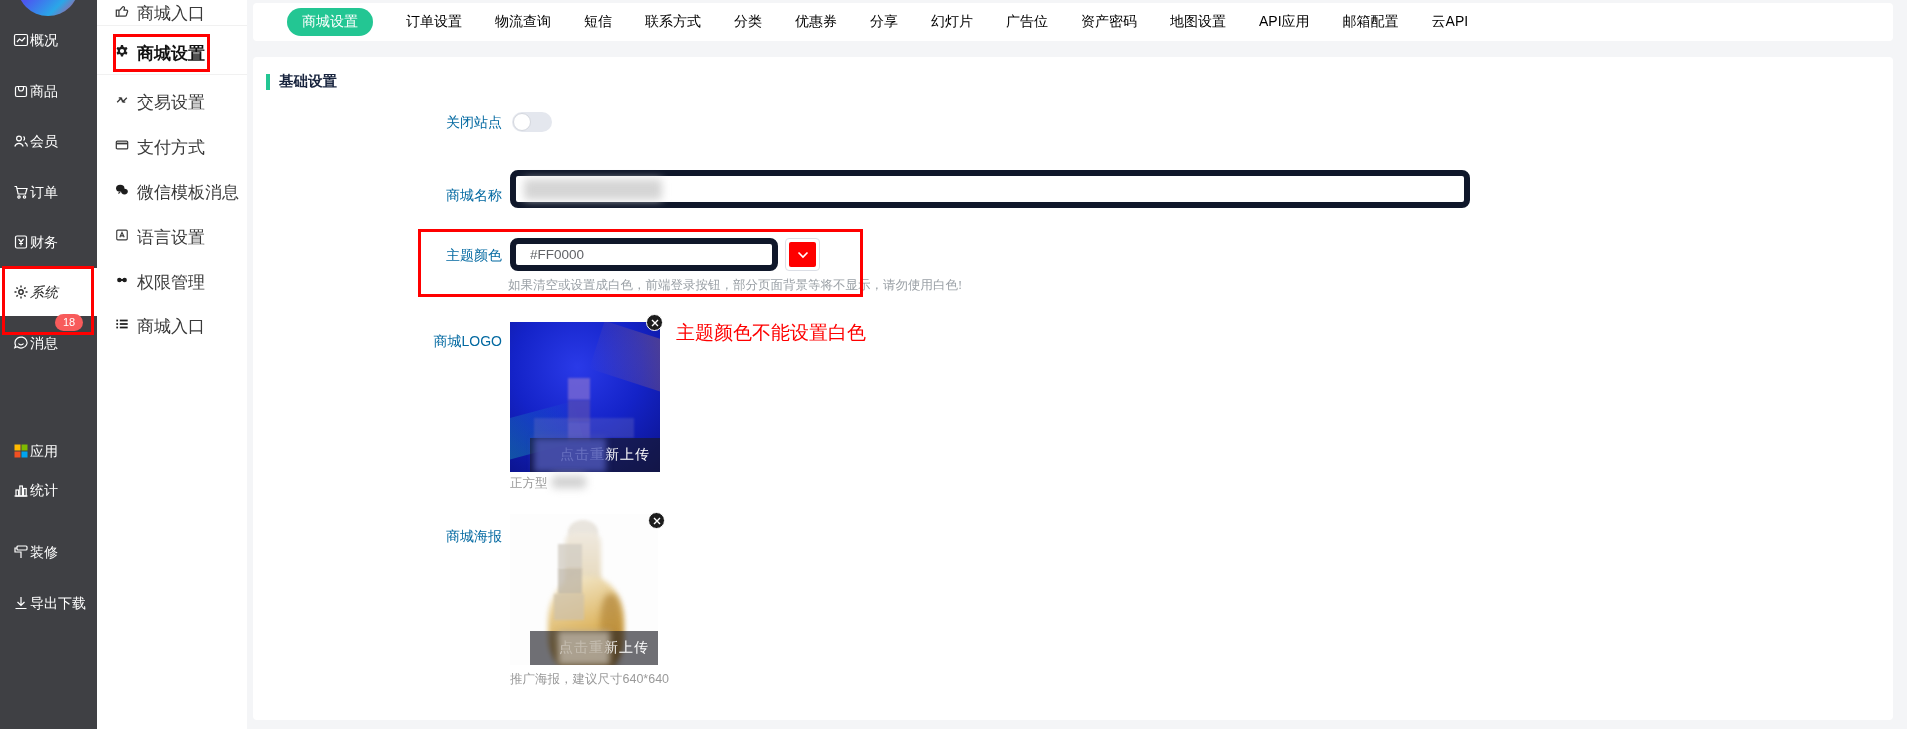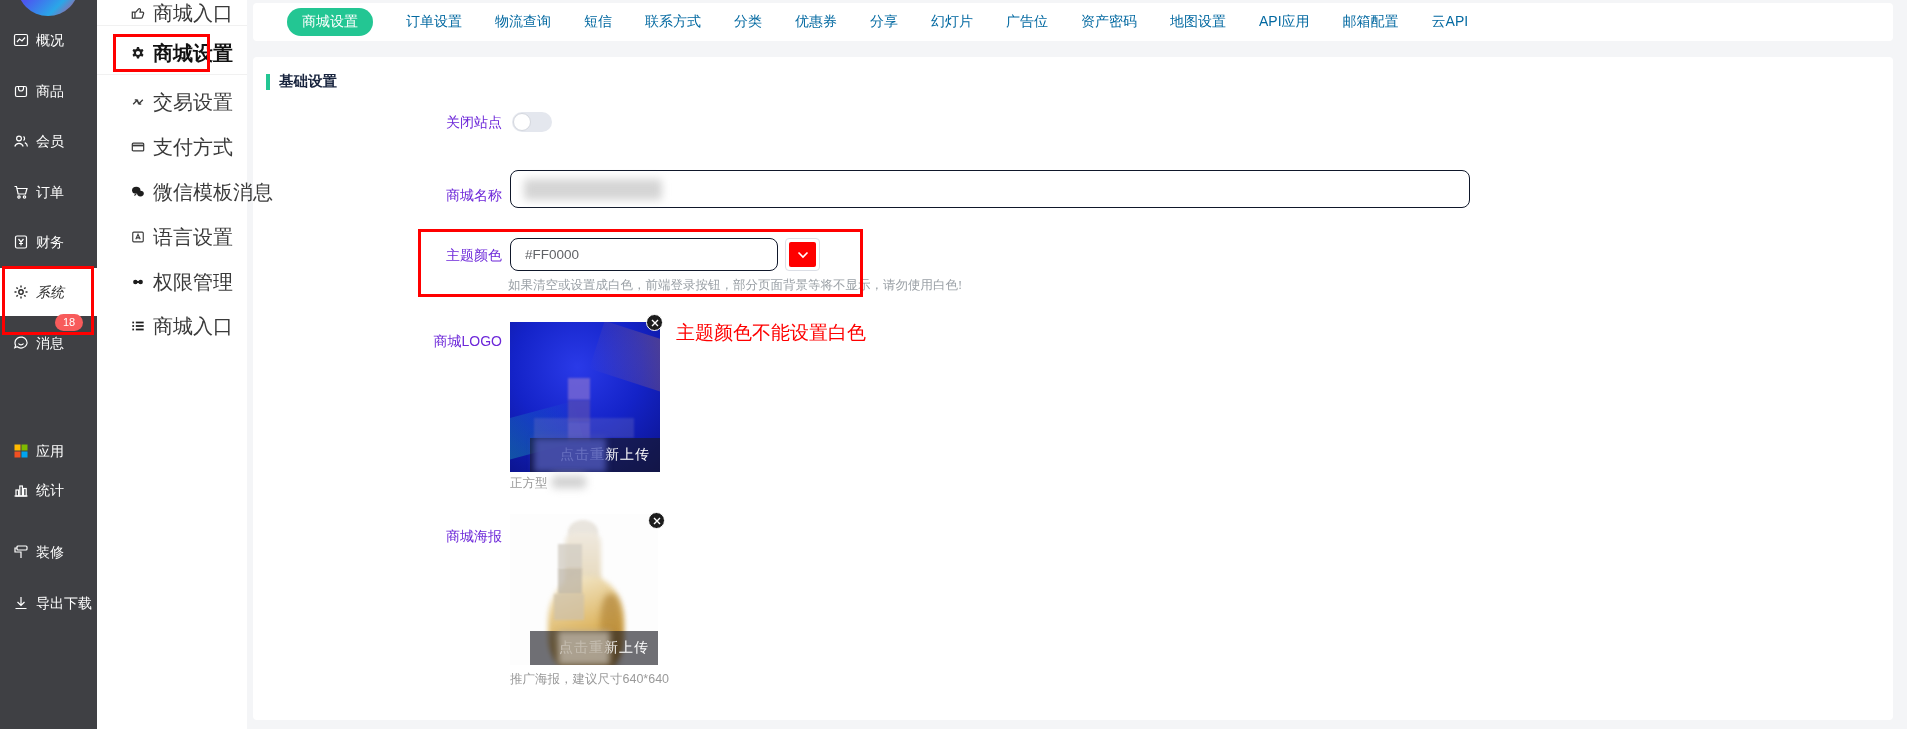--- a/index.html
+++ b/index.html
@@ -10,60 +10,60 @@
     color:#333;
     overflow:hidden;
   }
   #app { position:relative; width:1907px; height:729px; }
 
   
   .sb1 { position:absolute; left:0; top:0; width:97px; height:729px; background:#3f4044; z-index:5; }
   .sb1-logo { position:absolute; left:17px; top:-46px; width:62px; height:62px; border-radius:50%;
     background:linear-gradient(135deg,#8b2ff7 0%,#4a59f0 45%,#2aa7e8 75%,#e0407e 100%); }
   .sb1-item { position:absolute; left:0; width:97px; height:26px; display:flex; align-items:center;
-    padding-left:13px; gap:7px; color:#ffffff; font-size:14px; cursor:pointer; white-space:nowrap; }
+    padding-left:13px; gap:1px; color:#ffffff; font-size:14px; cursor:pointer; white-space:nowrap; }
   .sb1-item svg { flex:0 0 auto; }
   .sb1-sel-bg { position:absolute; left:0; top:268px; width:97px; height:48px; background:#ffffff; }
   .sb1-item.sel { color:#2b2b2b;font-style:italic; }
   .sb1-item.sel svg * { stroke:#2b2b2b; }
   .redbox-system { position:absolute; left:2px; top:266px; width:92px; height:69px;
     border:3px solid #ff0000; z-index:9; pointer-events:none; }
   .badge { position:absolute; left:55px; top:314px; min-width:28px; height:17px; border-radius:9px;
     background:#f85b5b; color:#fff; font-size:11px; line-height:17px; text-align:center; z-index:10; padding:0 4px; }
 
   
   .sb2 { position:absolute; left:97px; top:0; width:150px; height:729px; background:#ffffff; z-index:4; }
   .sb2-line { position:absolute; left:0; width:150px; height:1px; background:#f1f1f1; }
-  .sb2-item { position:absolute; left:16px; width:150px; height:22px; display:flex; align-items:center;
-    padding-left:18px; gap:8px; color:#3a3a3a; font-size:20px; cursor:pointer; white-space:nowrap; }
+  .sb2-item { position:absolute; left:0; width:150px; height:22px; display:flex; align-items:center;
+    padding-left:18px; gap:8px; color:#3a3a3a; font-size:17px; cursor:pointer; white-space:nowrap; }
   .sb2-item.sel { font-weight:bold; color:#111; }
   .redbox-sec { position:absolute; left:113px; top:34px; width:97px; height:38px;
     border:3px solid #ff0000; z-index:9; pointer-events:none; }
 
   
   .tabcard { position:absolute; left:253px; top:3px; width:1640px; height:38px; background:#fff;
     border-radius:4px; display:flex; align-items:center; padding-left:34px; gap:33px; }
-  .tab { font-size:14px; color:#0369a1; cursor:pointer; white-space:nowrap; }
+  .tab { font-size:14px; color:#000000; cursor:pointer; white-space:nowrap; }
   .tab.active { background:#23c693; color:#fff; padding:5px 15px; border-radius:16px; }
 
   
   .card { position:absolute; left:253px; top:57px; width:1640px; height:663px; background:#fff; border-radius:4px; }
   .sec-bar { position:absolute; left:266px; top:74px; width:4px; height:16px; background:#23c693; }
   .sec-title { position:absolute; left:279px; top:72px; font-size:14.5px; font-weight:bold; color:#17233d; }
 
-  .flabel { position:absolute; left:302px; width:200px; text-align:right; font-size:14px; color:#6d28d9; }
+  .flabel { position:absolute; left:302px; width:200px; text-align:right; font-size:14px; color:#0369a1; }
 
   
   .toggle { position:absolute; left:512px; top:112px; width:40px; height:20px; border-radius:10px;
     background:#e4e7ee; cursor:pointer; }
   .toggle .knob { position:absolute; left:1px; top:1px; width:18px; height:18px; border-radius:50%;
     background:#fff; border:1px solid #d4d7de; }
 
   
-  .input { position:absolute; background:#fff; border:1px solid #0f172a; border-radius:8px;
+  .input { position:absolute; background:#fff; border:6px solid #0f172a; border-radius:8px;
     font-size:13.5px; color:#606266; padding:0 14px; outline:none;
     font-family:"Liberation Sans","DejaVu Sans",sans-serif; }
   .input-name { left:510px; top:170px; width:960px; height:38px; }
   .input-color { left:510px; top:238px; width:268px; height:33px; }
   .blurpatch { position:absolute; background:#d5d5d5; filter:blur(4px); border-radius:3px; }
 
   .colorbtn-frame { position:absolute; left:785px; top:238px; width:35px; height:33px; background:#fff;
     border:1px solid #dcdfe6; border-radius:4px; padding:3px; cursor:pointer; }
   .colorbtn { width:100%; height:100%; background:#fe0000; border-radius:2px;
     display:flex; align-items:center; justify-content:center; }

